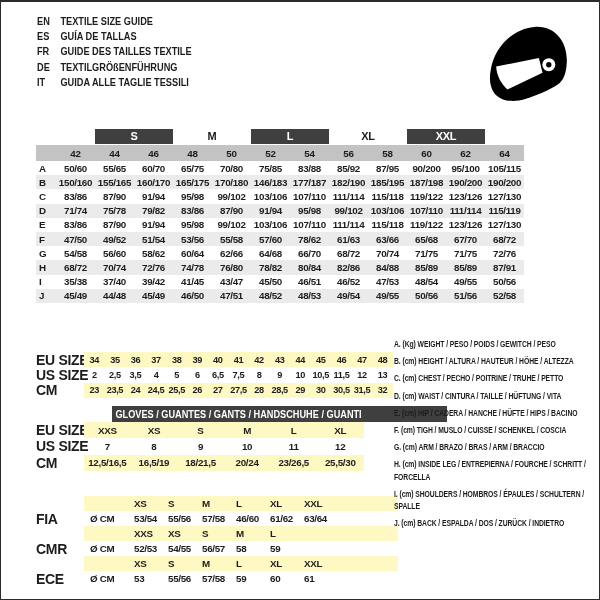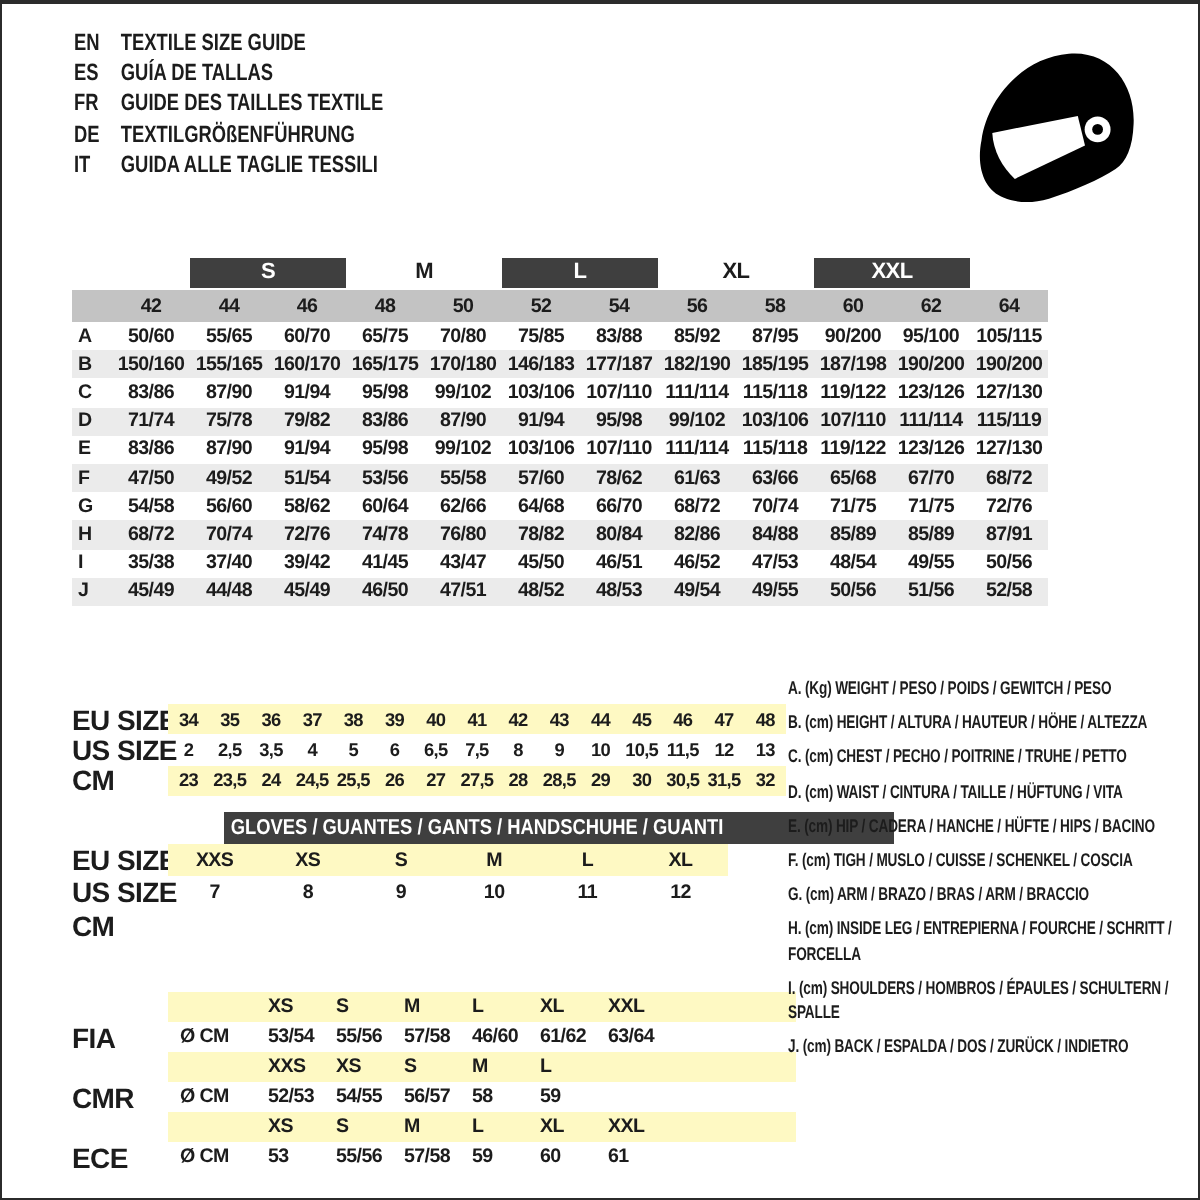--- a/index.html
+++ b/index.html
@@ -349,20 +349,28 @@
           <div class="dcell">7</div>
           <div class="dcell">8</div>
           <div class="dcell">9</div>
           <div class="dcell">10</div>
           <div class="dcell">11</div>
           <div class="dcell">12</div>
         </div>
       </div>
       <div class="srow">
         <div class="rlabel">CM</div>
+        <div class="gdata stripe">
+          <div class="dcell">12,5/16,5</div>
+          <div class="dcell">16,5/19</div>
+          <div class="dcell">18/21,5</div>
+          <div class="dcell">20/24</div>
+          <div class="dcell">23/26,5</div>
+          <div class="dcell">25,5/30</div>
+        </div>
       </div>
     </div>
 
   <div class="rows-block" id="helmet-rows">
       <div class="hrow">
         <div class="rlabel"></div>
         <div class="hdata stripe">
           <div class="dcell"></div>
           <div class="dcell">XS</div>
           <div class="dcell">S</div>

